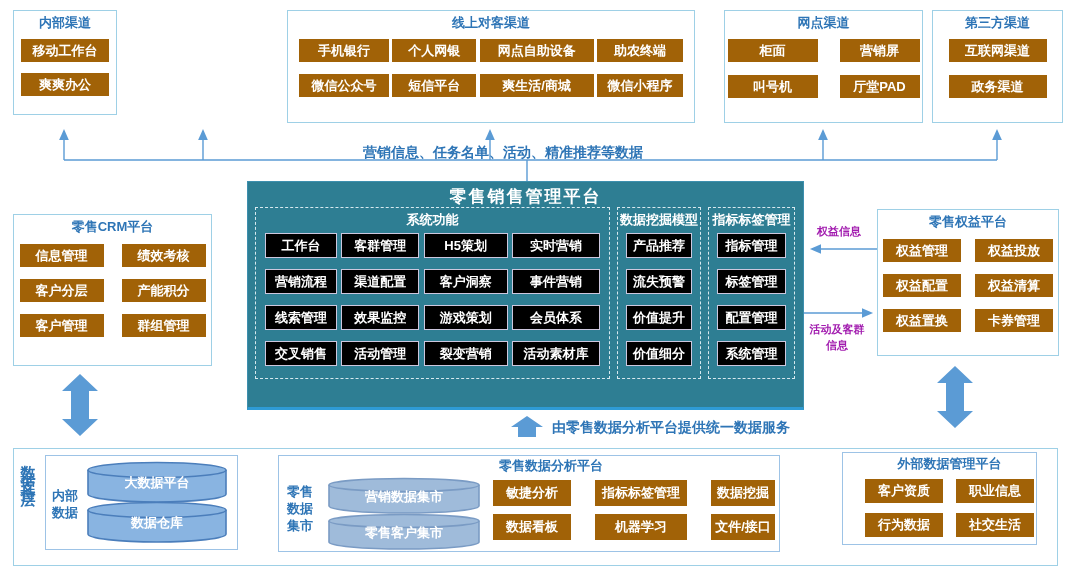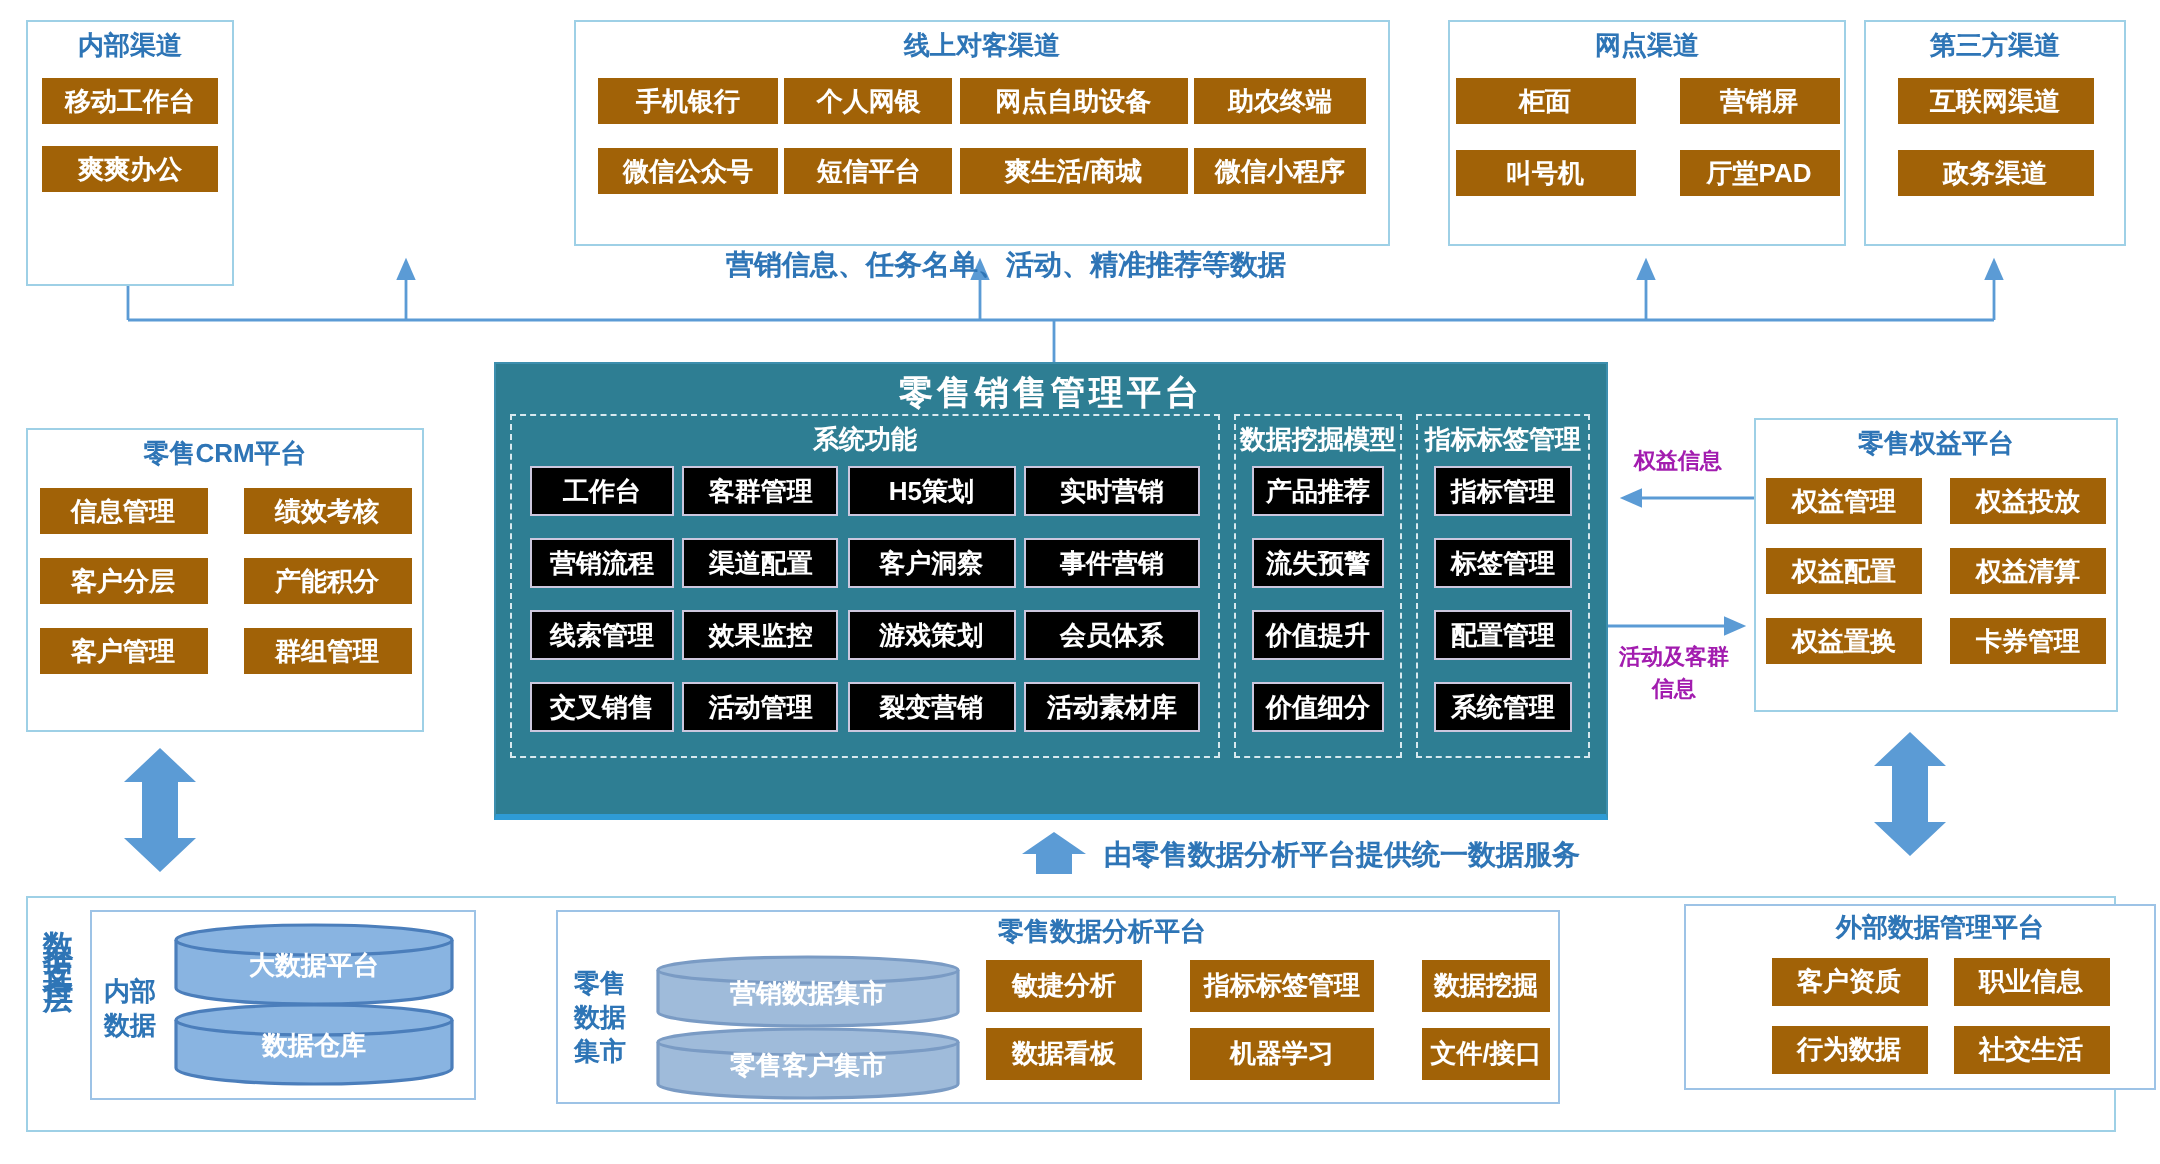--- a/index.html
+++ b/index.html
@@ -58,21 +58,21 @@
       <line x1="239" y1="500" x2="271" y2="500" marker-end="url(#ah)"></line>
       <line x1="841" y1="501" x2="789" y2="501" marker-end="url(#ah)"></line>
     </g>
     <g fill="#5b9bd5">
       <polygon points="80,374 98,391 89,391 89,419 98,419 80,436 62,419 71,419 71,391 62,391"></polygon>
       <polygon points="955,366 973,383 964,383 964,411 973,411 955,428 937,411 946,411 946,383 937,383"></polygon>
       <polygon points="527,416 543,427 536,427 536,437 518,437 518,427 511,427"></polygon>
     </g>
   </svg>
 
-  <div class="panel" style="left:13px;top:10px;width:104px;height:133px;">
+  <div class="panel" style="left:13px;top:10px;width:104px;height:105px;">
     <div class="p-title">内部渠道</div>
     <div class="col-stack">
       <div class="bbtn">移动工作台</div>
       <div class="bbtn">爽爽办公</div>
     </div>
   </div>
 
 
   <div class="panel" style="left:287px;top:10px;width:408px;height:113px;">
     <div class="p-title">线上对客渠道</div>
@@ -99,21 +99,21 @@
   </div>
 
   <div class="panel" style="left:932px;top:10px;width:131px;height:113px;">
     <div class="p-title">第三方渠道</div>
     <div class="col-stack5">
       <div class="bbtn">互联网渠道</div>
       <div class="bbtn">政务渠道</div>
     </div>
   </div>
 
-  <div class="flow-label" style="left:363px;top:124px;">营销信息、任务名单、活动、精准推荐等数据</div>
+  <div class="flow-label" style="left:363px;top:144px;">营销信息、任务名单、活动、精准推荐等数据</div>
 
   <div class="platform">
     <div class="platform-title">零售销售管理平台</div>
 
     <div class="tsec" style="left:7px;top:25px;width:355px;height:172px;">
       <div class="tsec-title">系统功能</div>
       <div class="sysgrid">
         <div class="pbtn">工作台</div>
         <div class="pbtn">客群管理</div>
         <div class="pbtn">H5策划</div>
@@ -224,21 +224,21 @@
     <div class="an-grid">
       <div class="bbtn">敏捷分析</div>
       <div class="bbtn">指标标签管理</div>
       <div class="bbtn">数据挖掘</div>
       <div class="bbtn">数据看板</div>
       <div class="bbtn">机器学习</div>
       <div class="bbtn">文件/接口</div>
     </div>
   </div>
 
-  <div class="panel" style="left:842px;top:452px;width:236px;height:93px;border-color:#9dc3e6;padding-left:20px;">
+  <div class="panel" style="left:842px;top:452px;width:195px;height:93px;border-color:#9dc3e6;padding-left:20px;">
     <div class="p-title" style="padding-top:3px;">外部数据管理平台</div>
     <div class="grid-2x2b">
       <div class="bbtn" style="height:24px;">客户资质</div>
       <div class="bbtn" style="height:24px;">职业信息</div>
       <div class="bbtn" style="height:24px;">行为数据</div>
       <div class="bbtn" style="height:24px;">社交生活</div>
     </div>
   </div>
 
 </div>

